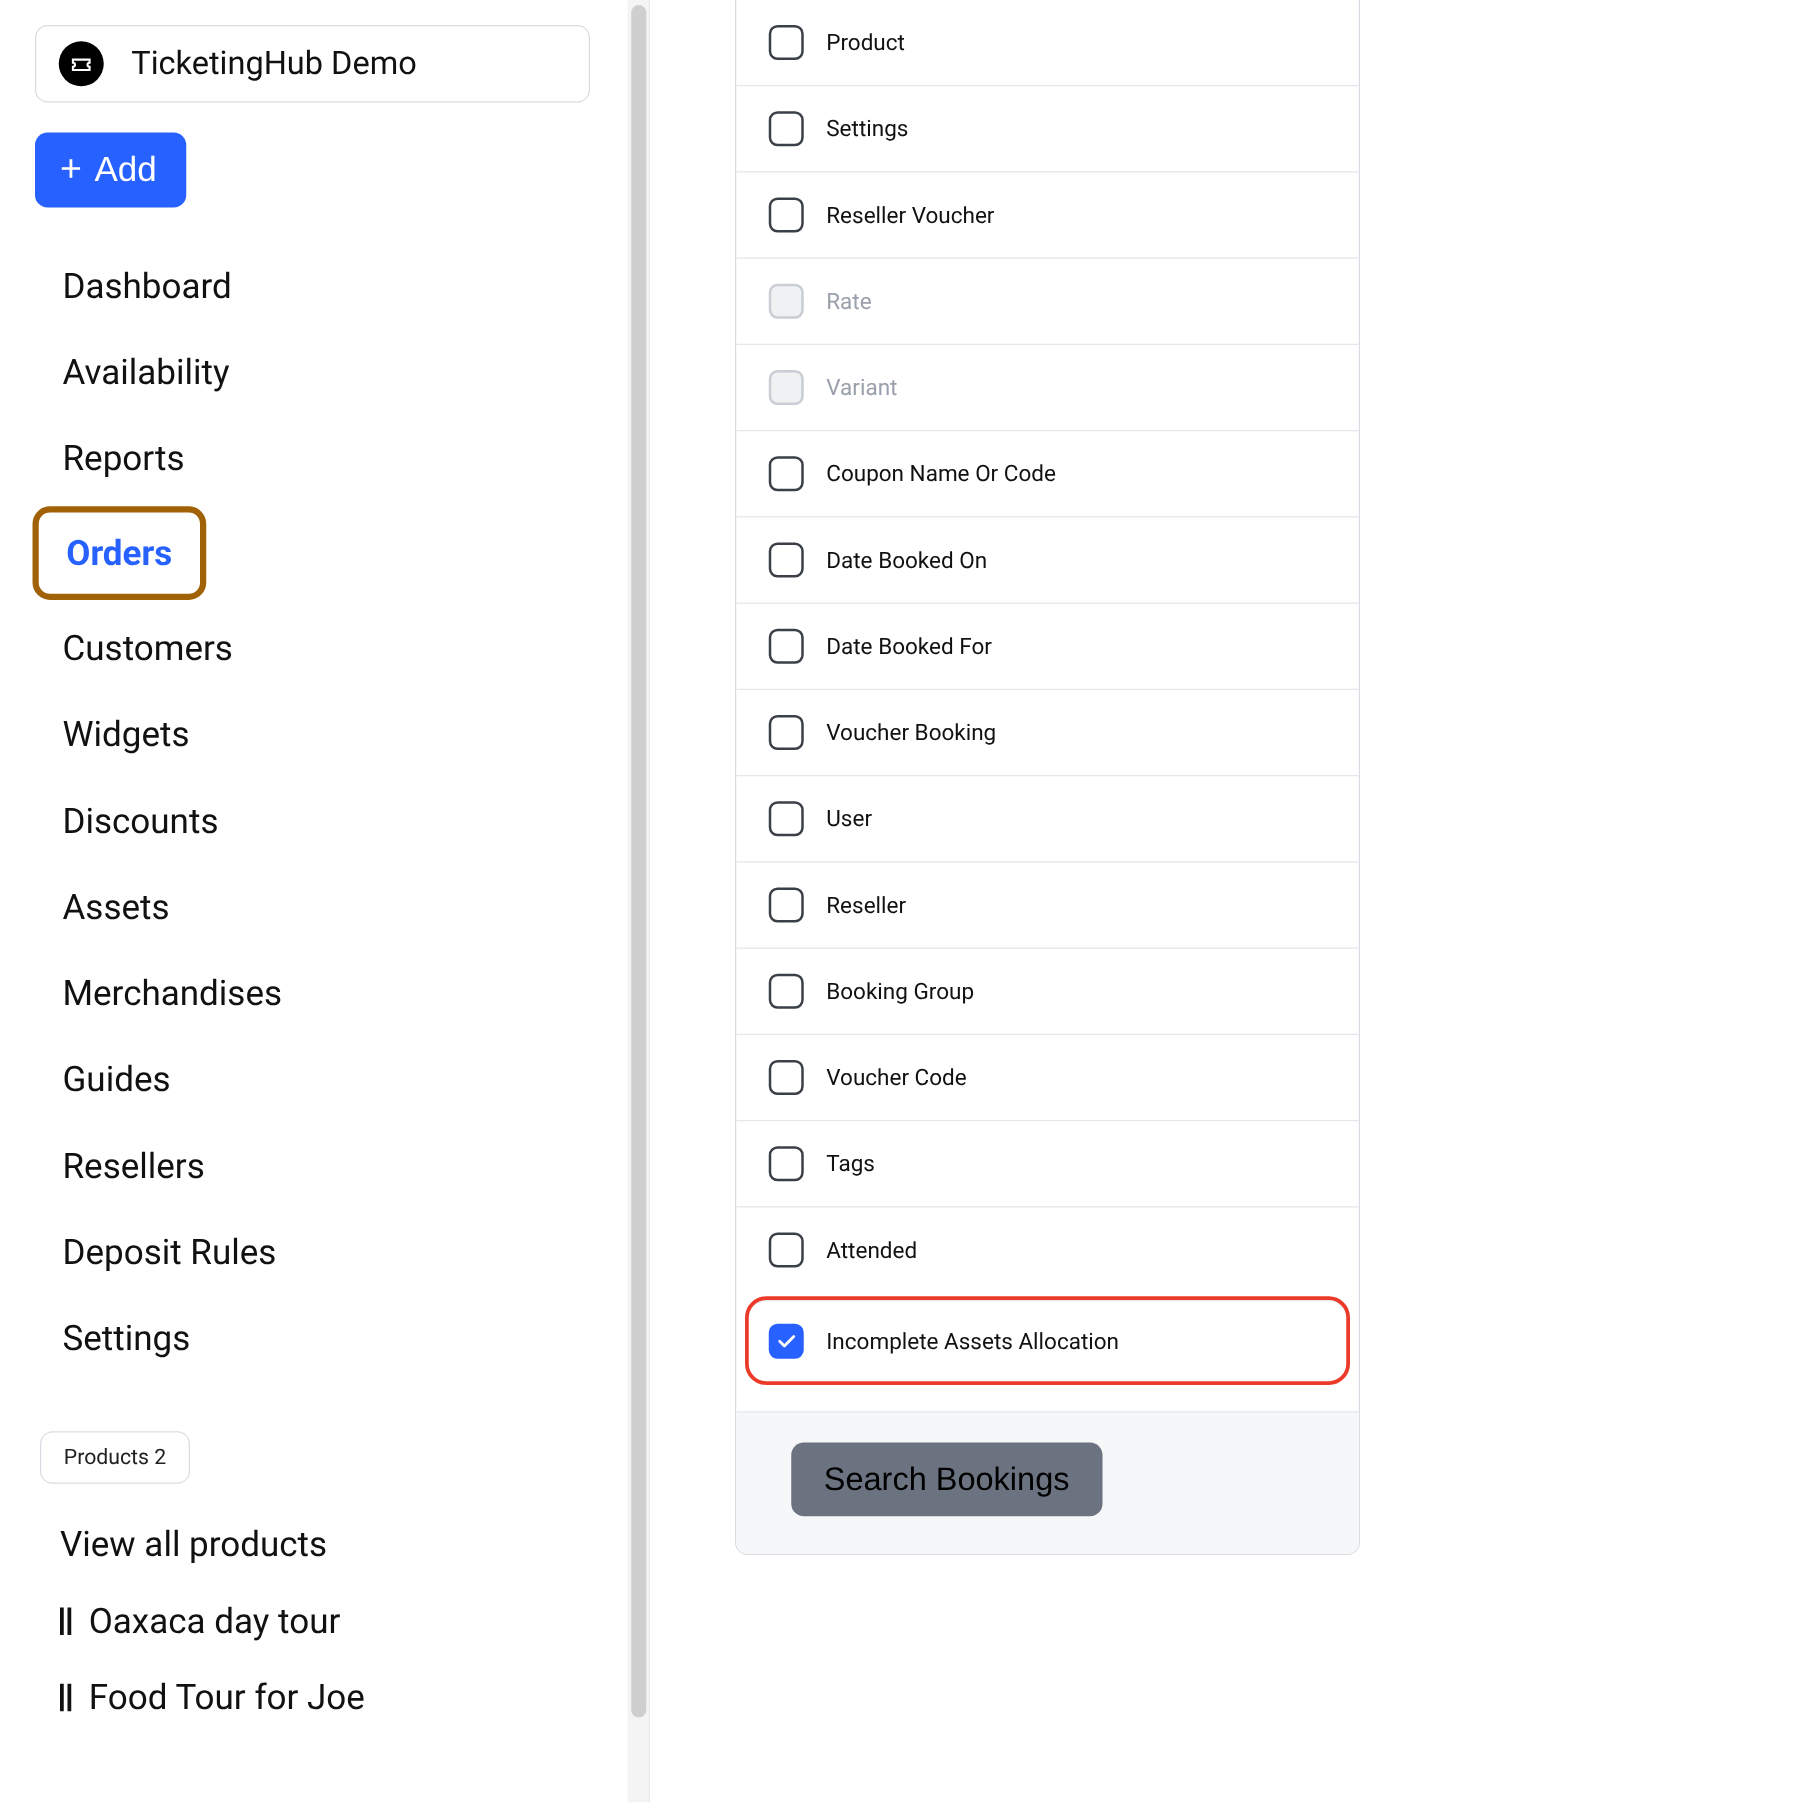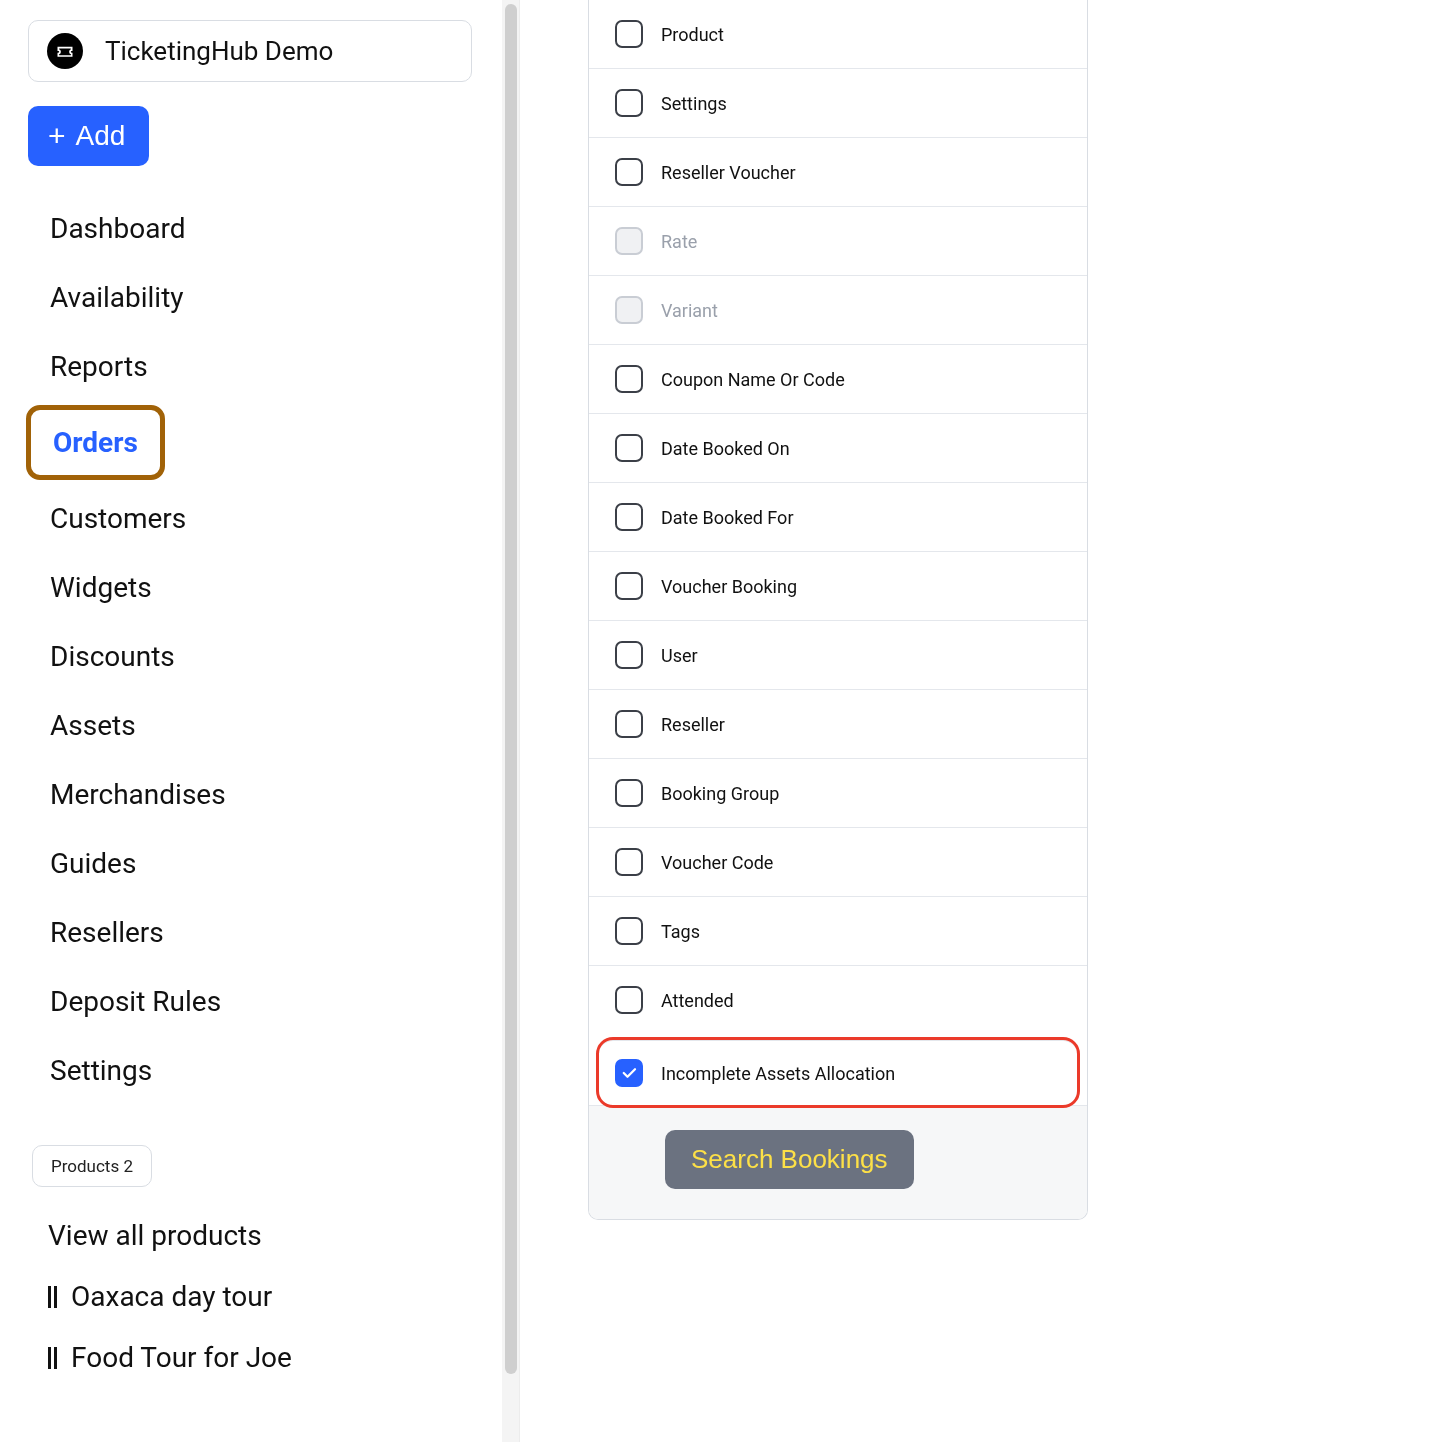--- a/index.html
+++ b/index.html
@@ -156,38 +156,37 @@
   }
   .chk.checked {
     background: #2761ff;
     border-color: #2761ff;
   }
   .chk.checked svg { display: block; }
   .chk svg { display: none; width: 18px; height: 18px; }
   .filter-row.highlight {
     outline: 3px solid #eb3a2a;
     border-radius: 14px;
-    margin: 6px 10px 0 10px;
+    margin: 6px 10px 24px 10px;
     padding: 18px 16px;
   }
   .panel-footer {
     background: #f6f7f8;
     padding: 24px 0 30px 44px;
     border-top: 1px solid #e4e7ec;
   }
   .search-btn {
     background: #6b7280;
-    color: #fde047;
+    color: #000000;
     border: none;
     border-radius: 10px;
     font-size: 26px;
     font-weight: 500;
     padding: 14px 26px;
     cursor: pointer;
-    margin-left: 32px;
   }
 </style>
 </head>
 <body>
 
 <aside class="sidebar">
   <div class="brand-select">
     <span class="brand-logo">
       <svg viewBox="0 0 24 24" fill="none">
         <path d="M4 8h16v3a2 2 0 0 0 0 4v3H4v-3a2 2 0 0 0 0-4V8z" stroke="#fff" stroke-width="2"></path>

